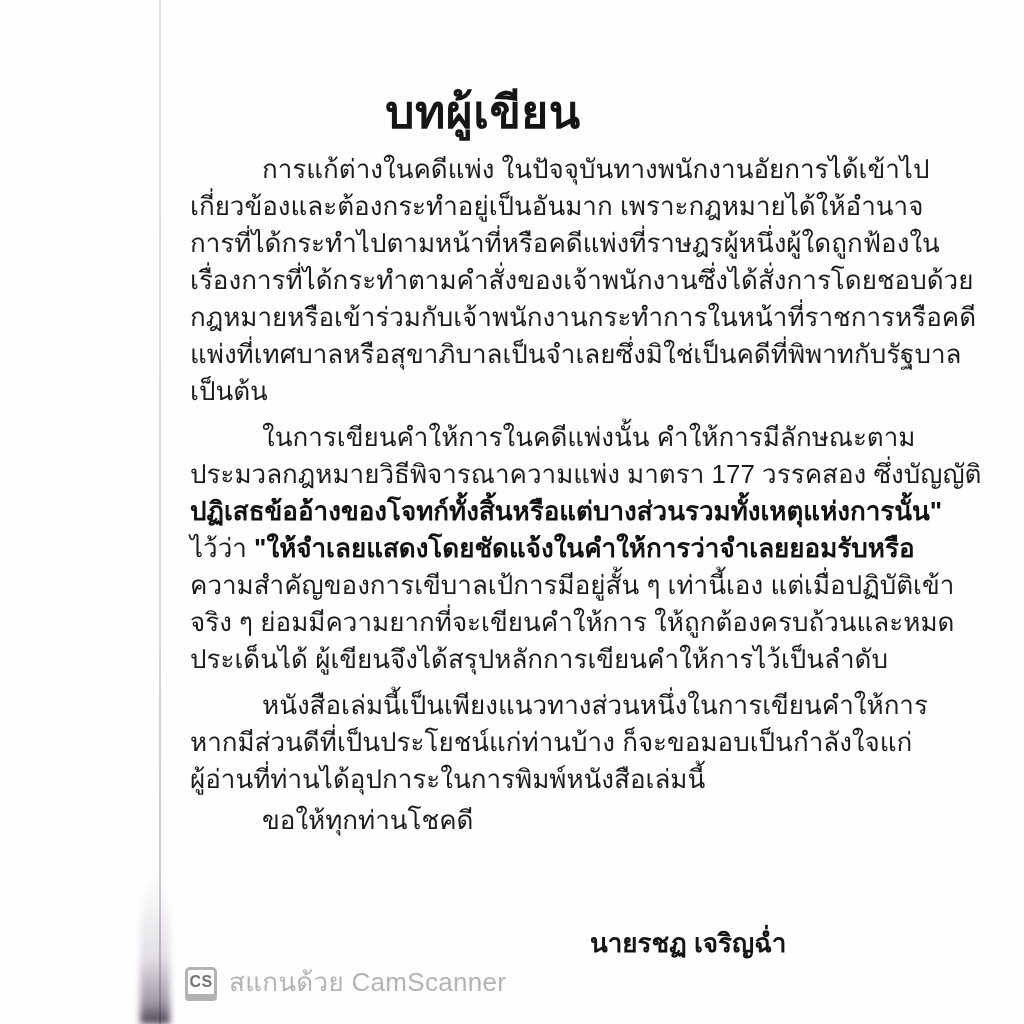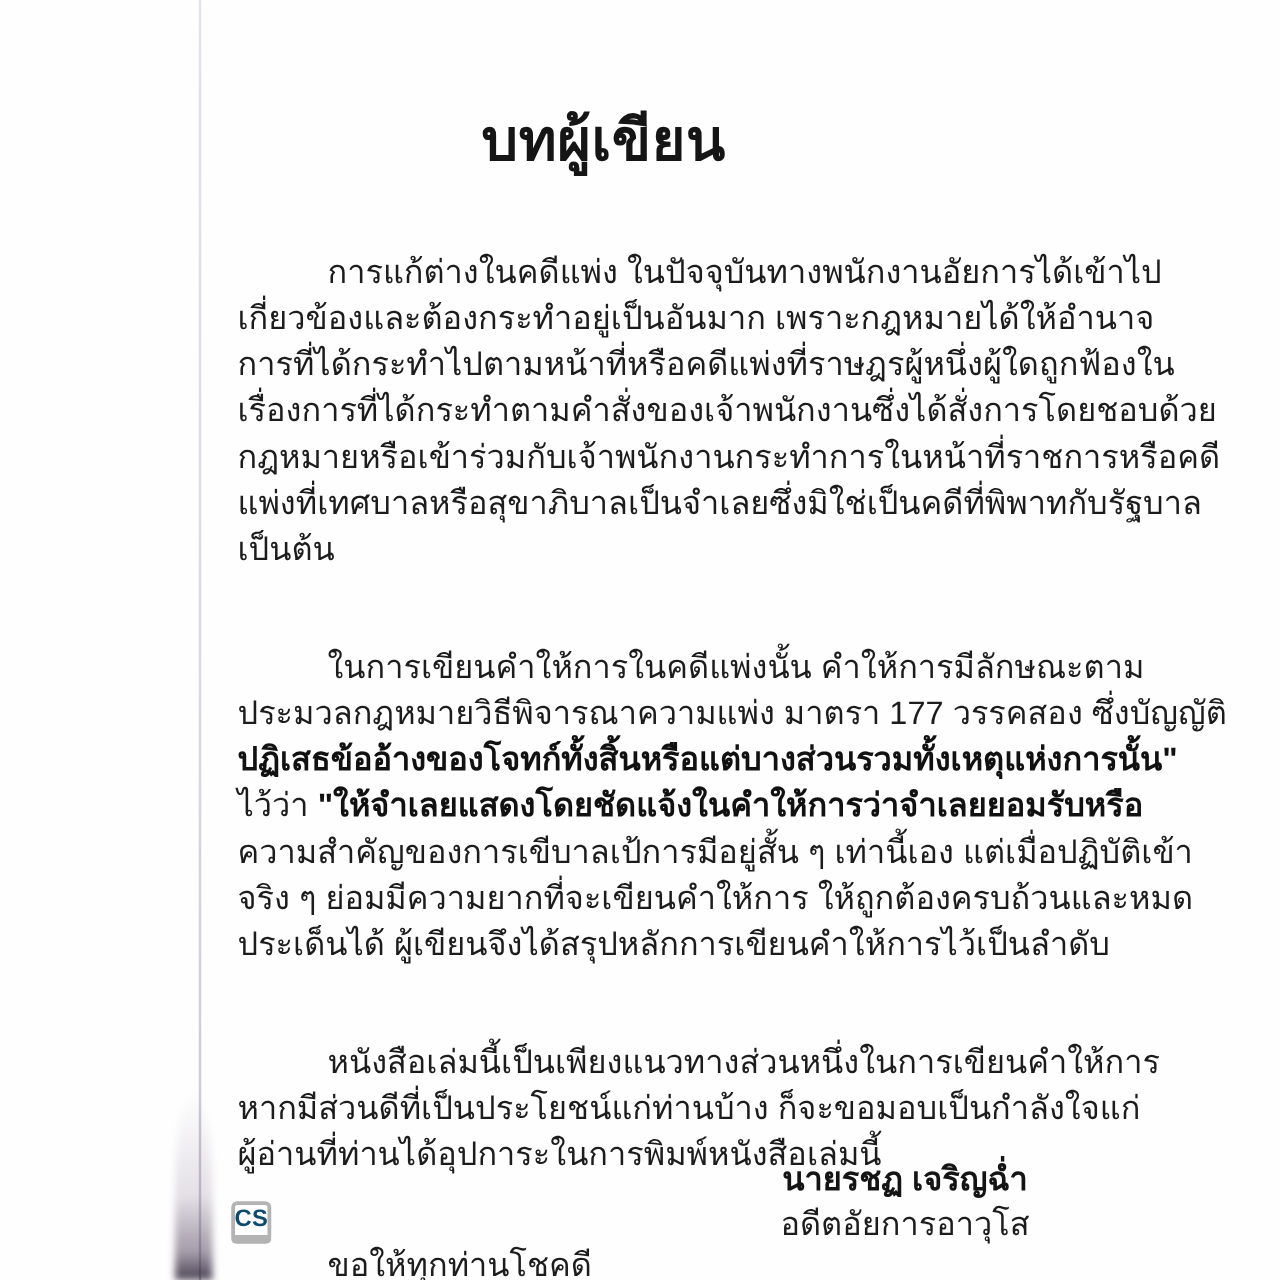--- a/index.html
+++ b/index.html
@@ -24,38 +24,38 @@
   .page-title{
     position:absolute;top:44px;left:0;right:0;text-align:center;
     transform:translateX(-29px);
     font-size:46px;font-weight:700;letter-spacing:0.5px;color:#151515;
   }
   .body-text{
     position:absolute;left:190px;top:151px;width:652px;
     font-size:26px;line-height:37px;color:#1c1c1c;
   }
   .line{height:37px;white-space:nowrap;overflow:visible;}
-  .indent{padding-left:72px;margin-top:48px;}
+  .indent{padding-left:72px;}
   .gap9{height:9px;}
   .gap4{height:4px;}
   .bold{font-weight:700;color:#111;}
   .signature{
-    position:absolute;left:590px;top:925px;width:268px;text-align:center;
+    position:absolute;left:590px;top:925px;width:268px;
     font-size:26px;line-height:36px;color:#1c1c1c;
   }
   .signature .sig-name{font-weight:700;color:#141414;}
   .watermark{
     position:absolute;left:185px;top:961px;display:flex;align-items:center;
     color:#b3b3b3;font-size:26px;letter-spacing:0.3px;
   }
   .cs-badge{
     position:relative;width:26px;height:24px;border:3px solid #b3b3b3;
     border-radius:5px 5px 2px 2px;margin-right:12px;
     display:flex;align-items:center;justify-content:center;
-    font-size:19px;font-weight:700;color:#0c4a6e;background:#fff;
+    font-size:16px;font-weight:700;color:#737373;background:#fff;
   }
   .cs-badge::after{
     content:"";position:absolute;left:-3px;right:-3px;bottom:-7px;height:5px;
     background:#b3b3b3;border-radius:0 0 4px 4px;
   }
   .wm-text{white-space:nowrap;}
 </style>
 </head>
 <body>
 
@@ -94,20 +94,20 @@
       <div class="line indent">หนังสือเล่มนี้เป็นเพียงแนวทางส่วนหนึ่งในการเขียนคำให้การ</div>
       <div class="line">หากมีส่วนดีที่เป็นประโยชน์แก่ท่านบ้าง ก็จะขอมอบเป็นกำลังใจแก่</div>
       <div class="line">ผู้อ่านที่ท่านได้อุปการะในการพิมพ์หนังสือเล่มนี้</div>
     </div>
     <div class="gap4"></div>
     <div class="line indent">ขอให้ทุกท่านโชคดี</div>
   </div>
 
   <div class="signature">
     <div class="sig-name">นายรชฏ เจริญฉ่ำ</div>
-    <div class="sig-title">อดีตอัยการอาวุโส</div>
   </div>
 
   <div class="watermark">
     <span class="cs-badge">CS</span>
+    <span class="wm-text">สแกนด้วย CamScanner</span>
   </div>
 
 </div>
 
 </body></html>

